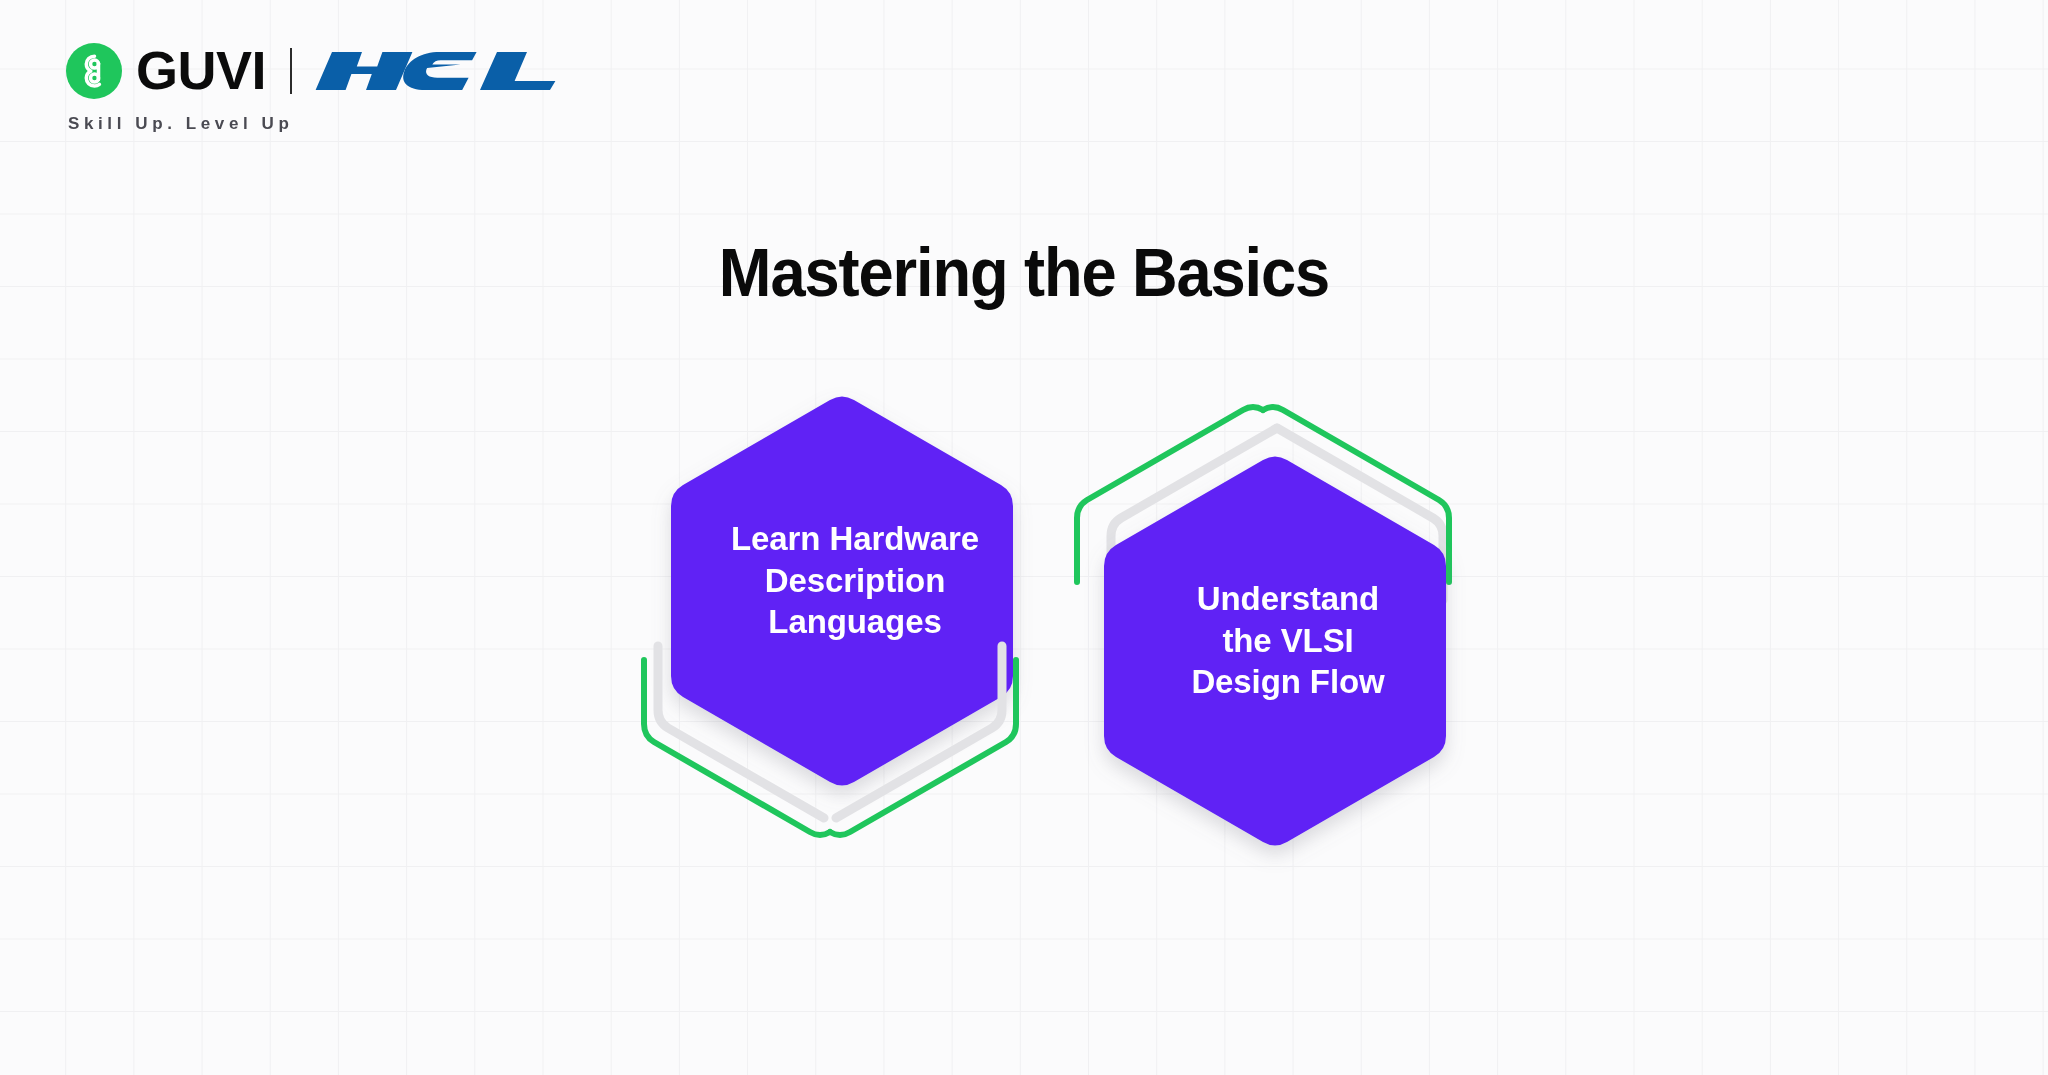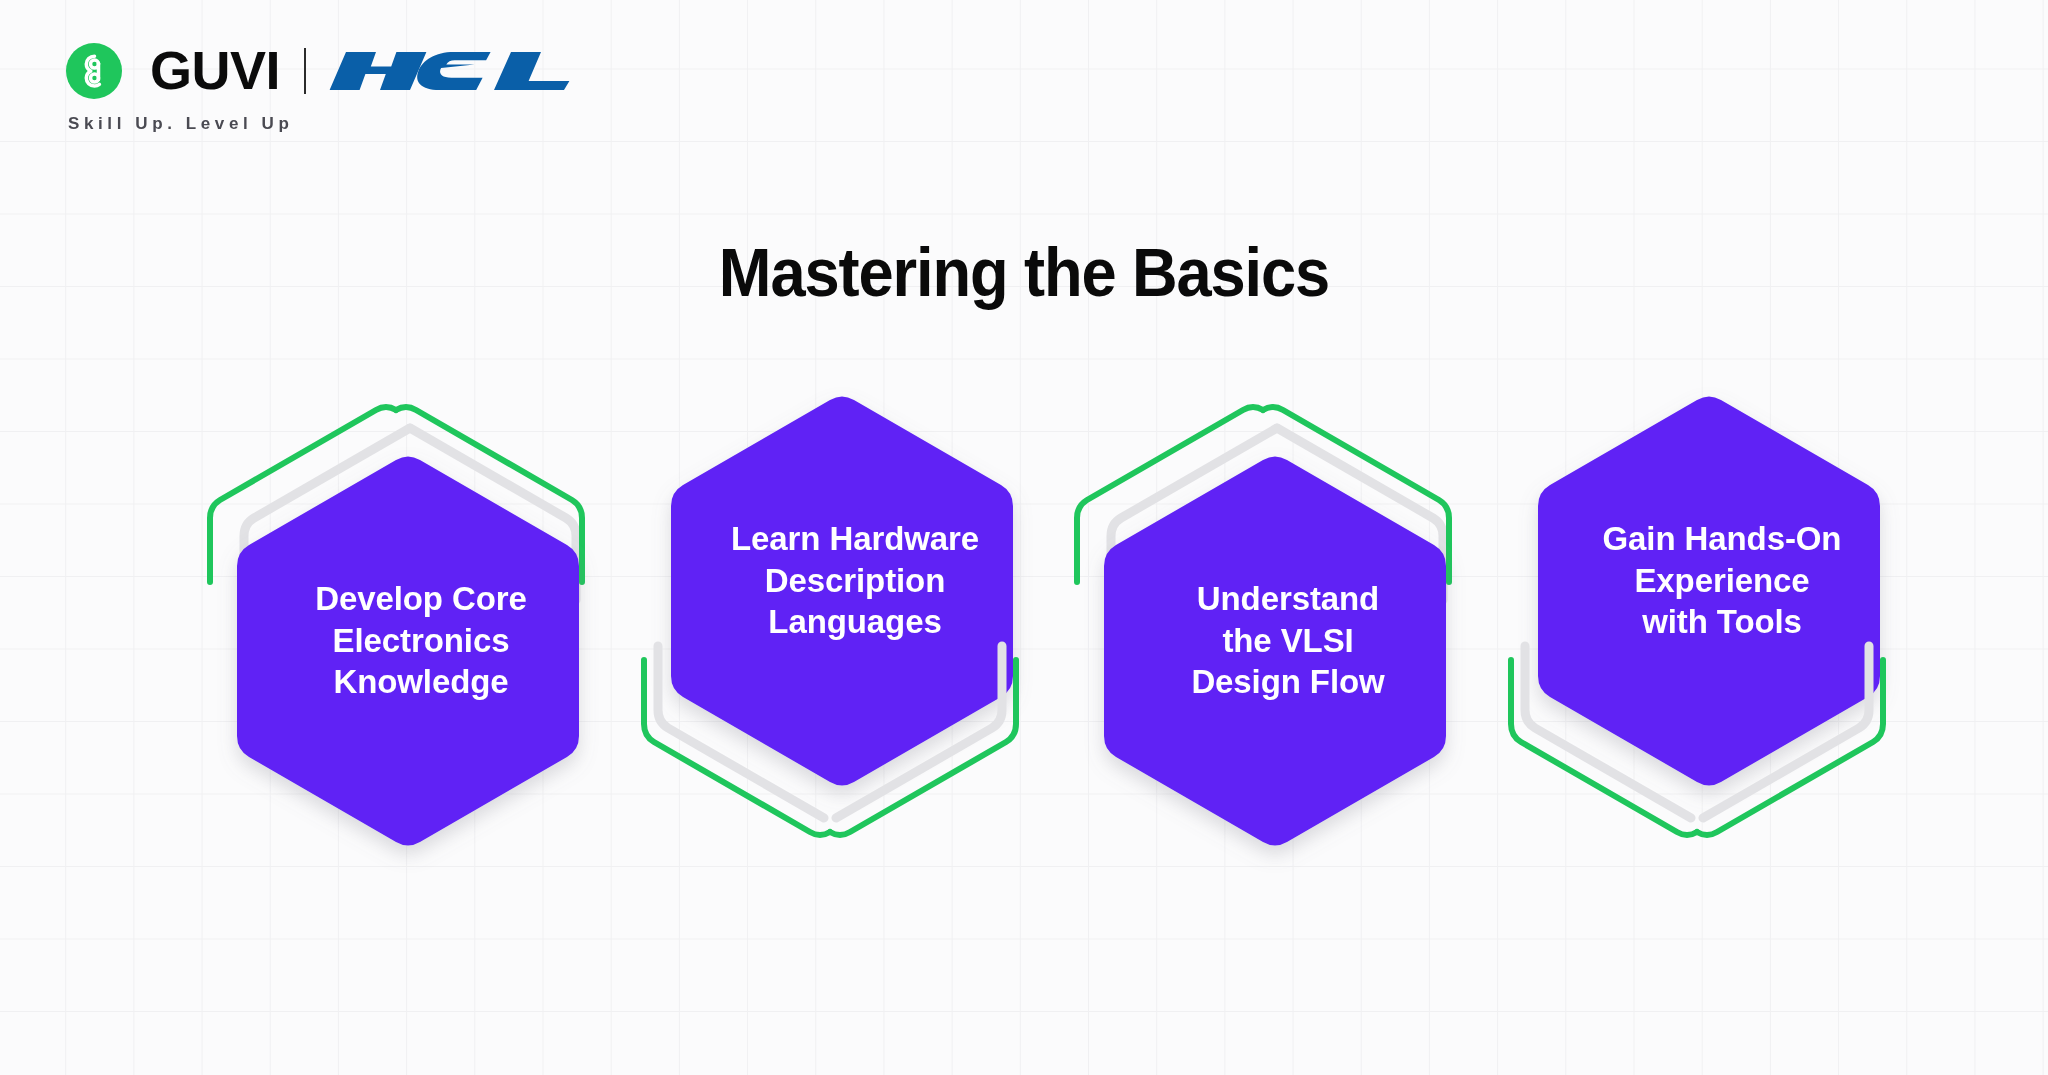--- a/index.html
+++ b/index.html
@@ -20,21 +20,21 @@
     pointer-events:none;
   }
 
   
   #brand{position:absolute;left:66px;top:42px;}
   .brand-row{display:flex;align-items:center;height:58px;}
   .guvi-mark{width:56px;height:56px;flex:0 0 56px;}
   .guvi-word{
     font-family:"Liberation Sans","DejaVu Sans",sans-serif;
     font-size:54px;font-weight:700;color:#0b0b0b;
-    letter-spacing:-0.5px;line-height:1;margin-left:28px;
+    letter-spacing:-0.5px;line-height:1;margin-left:14px;
     transform:translateY(-1px);
   }
   .brand-div{
     width:2px;height:46px;background:#2b2b2b;
     margin:0 22px 0 24px;flex:0 0 2px;
   }
   .hcl-mark{height:46px;}
   .tagline{
     margin-top:14px;margin-left:2px;
     font-size:17px;font-weight:600;color:#4a4a52;
@@ -104,42 +104,20 @@
     </span>
   </div>
 
   <div class="tagline">Skill Up. Level Up</div>
 </div>
 
 <div id="page-title">Mastering the Basics</div>
 
 <div id="hex-row">
 
-  <div class="hex-cell" style="left:186px;top:400px;">
-    <svg class="hex-svg" viewBox="0 0 470 470">
-      <defs>
-        <filter id="sh1" x="-30%" y="-30%" width="160%" height="160%">
-          <feDropShadow dx="0" dy="9" stdDeviation="9" flood-color="#7a7a88" flood-opacity="0.26"></feDropShadow>
-        </filter>
-      </defs>
-
-      <path d="M210 10 L366 100 Q376 106 376 118 L376 182" fill="none" stroke="#e2e2e5" stroke-width="9" stroke-linecap="round" stroke-linejoin="round" transform="translate(14,18)"></path>
-      <path d="M210 10 L54 100 Q44 106 44 118 L44 182" fill="none" stroke="#e2e2e5" stroke-width="9" stroke-linecap="round" stroke-linejoin="round" transform="translate(14,18)"></path>
-      <path d="M210 10 Q220 4 230 10 L386 100 Q396 106 396 118 L396 182" fill="none" stroke="#1FC65C" stroke-width="6" stroke-linecap="round" stroke-linejoin="round"></path>
-      <path d="M210 10 Q200 4 190 10 L34 100 Q24 106 24 118 L24 182" fill="none" stroke="#1FC65C" stroke-width="6" stroke-linecap="round" stroke-linejoin="round"></path>
-
-      <path d="M210 60
-               Q222 53 234 60 L381 145 Q393 152 393 166 L393 336
-               Q393 350 381 357 L234 442 Q222 449 210 442 L63 357
-               Q51 350 51 336 L51 166 Q51 152 63 145 Z" fill="#6122F5" filter="url(#sh1)"></path>
-    </svg>
-    <div class="hex-label" style="top:178px;">Develop Core
-Electronics
-Knowledge</div>
-  </div>
 
   <div class="hex-cell" style="left:620px;top:372px;">
     <svg class="hex-svg" viewBox="0 0 470 470">
       <defs>
         <filter id="sh2" x="-30%" y="-30%" width="160%" height="160%">
           <feDropShadow dx="0" dy="9" stdDeviation="9" flood-color="#7a7a88" flood-opacity="0.26"></feDropShadow>
         </filter>
       </defs>
 
       <path d="M210 28
@@ -171,34 +149,14 @@
       <path d="M210 60
                Q222 53 234 60 L381 145 Q393 152 393 166 L393 336
                Q393 350 381 357 L234 442 Q222 449 210 442 L63 357
                Q51 350 51 336 L51 166 Q51 152 63 145 Z" fill="#6122F5" filter="url(#sh3)"></path>
     </svg>
     <div class="hex-label" style="top:178px;">Understand
 the VLSI
 Design Flow</div>
   </div>
 
-  <div class="hex-cell" style="left:1487px;top:372px;">
-    <svg class="hex-svg" viewBox="0 0 470 470">
-      <defs>
-        <filter id="sh4" x="-30%" y="-30%" width="160%" height="160%">
-          <feDropShadow dx="0" dy="9" stdDeviation="9" flood-color="#7a7a88" flood-opacity="0.26"></feDropShadow>
-        </filter>
-      </defs>
-      <path d="M210 28
-               Q222 21 234 28 L381 113 Q393 120 393 134 L393 304
-               Q393 318 381 325 L234 410 Q222 417 210 410 L63 325
-               Q51 318 51 304 L51 134 Q51 120 63 113 Z" fill="#6122F5" filter="url(#sh4)"></path>
-      <path d="M24 288 L24 352 Q24 364 34 370 L190 460" fill="none" stroke="#e2e2e5" stroke-width="9" stroke-linecap="round" stroke-linejoin="round" transform="translate(14,-14)"></path>
-      <path d="M396 288 L396 352 Q396 364 386 370 L230 460" fill="none" stroke="#e2e2e5" stroke-width="9" stroke-linecap="round" stroke-linejoin="round" transform="translate(-14,-14)"></path>
-      <path d="M24 288 L24 352 Q24 364 34 370 L190 460 Q200 466 210 460" fill="none" stroke="#1FC65C" stroke-width="6" stroke-linecap="round" stroke-linejoin="round"></path>
-      <path d="M396 288 L396 352 Q396 364 386 370 L230 460 Q220 466 210 460" fill="none" stroke="#1FC65C" stroke-width="6" stroke-linecap="round" stroke-linejoin="round"></path>
-    </svg>
-    <div class="hex-label" style="top:146px;">Gain Hands-On
-Experience
-with Tools</div>
-  </div>
 
 </div>
 
 </body></html>

